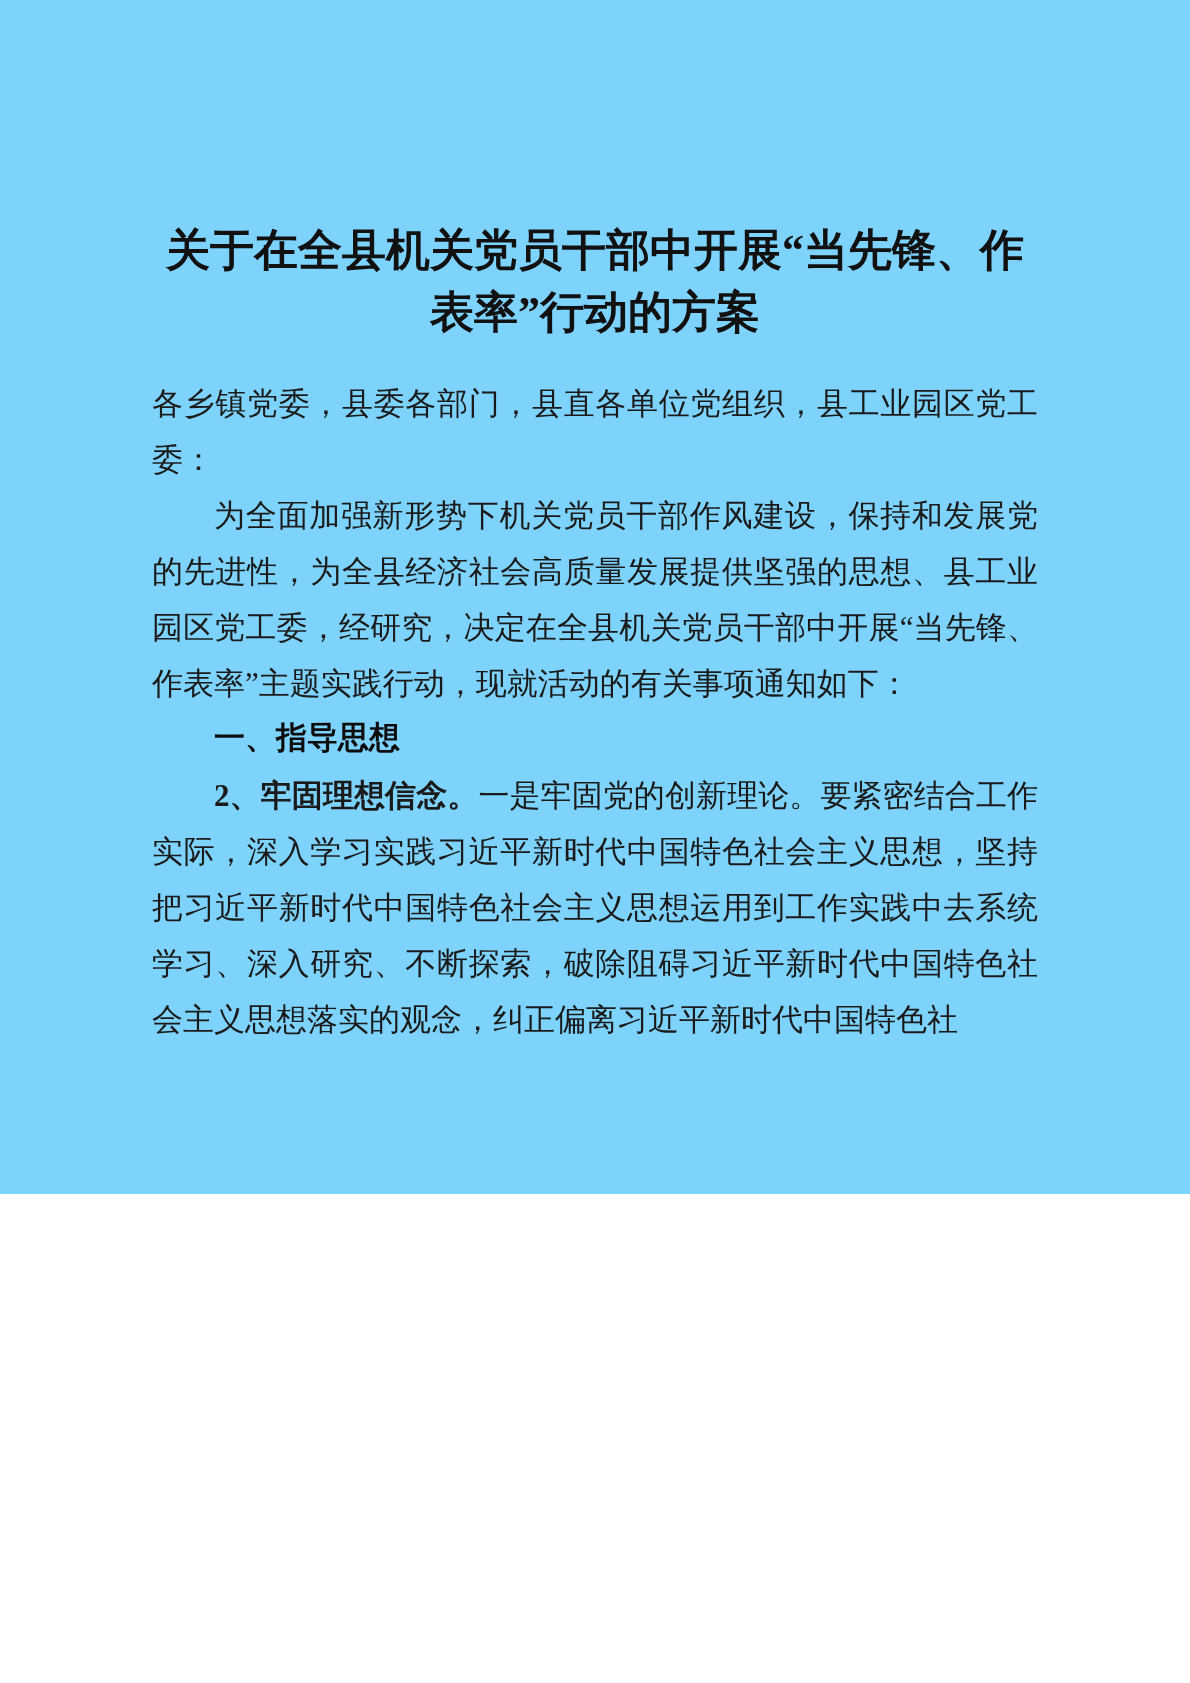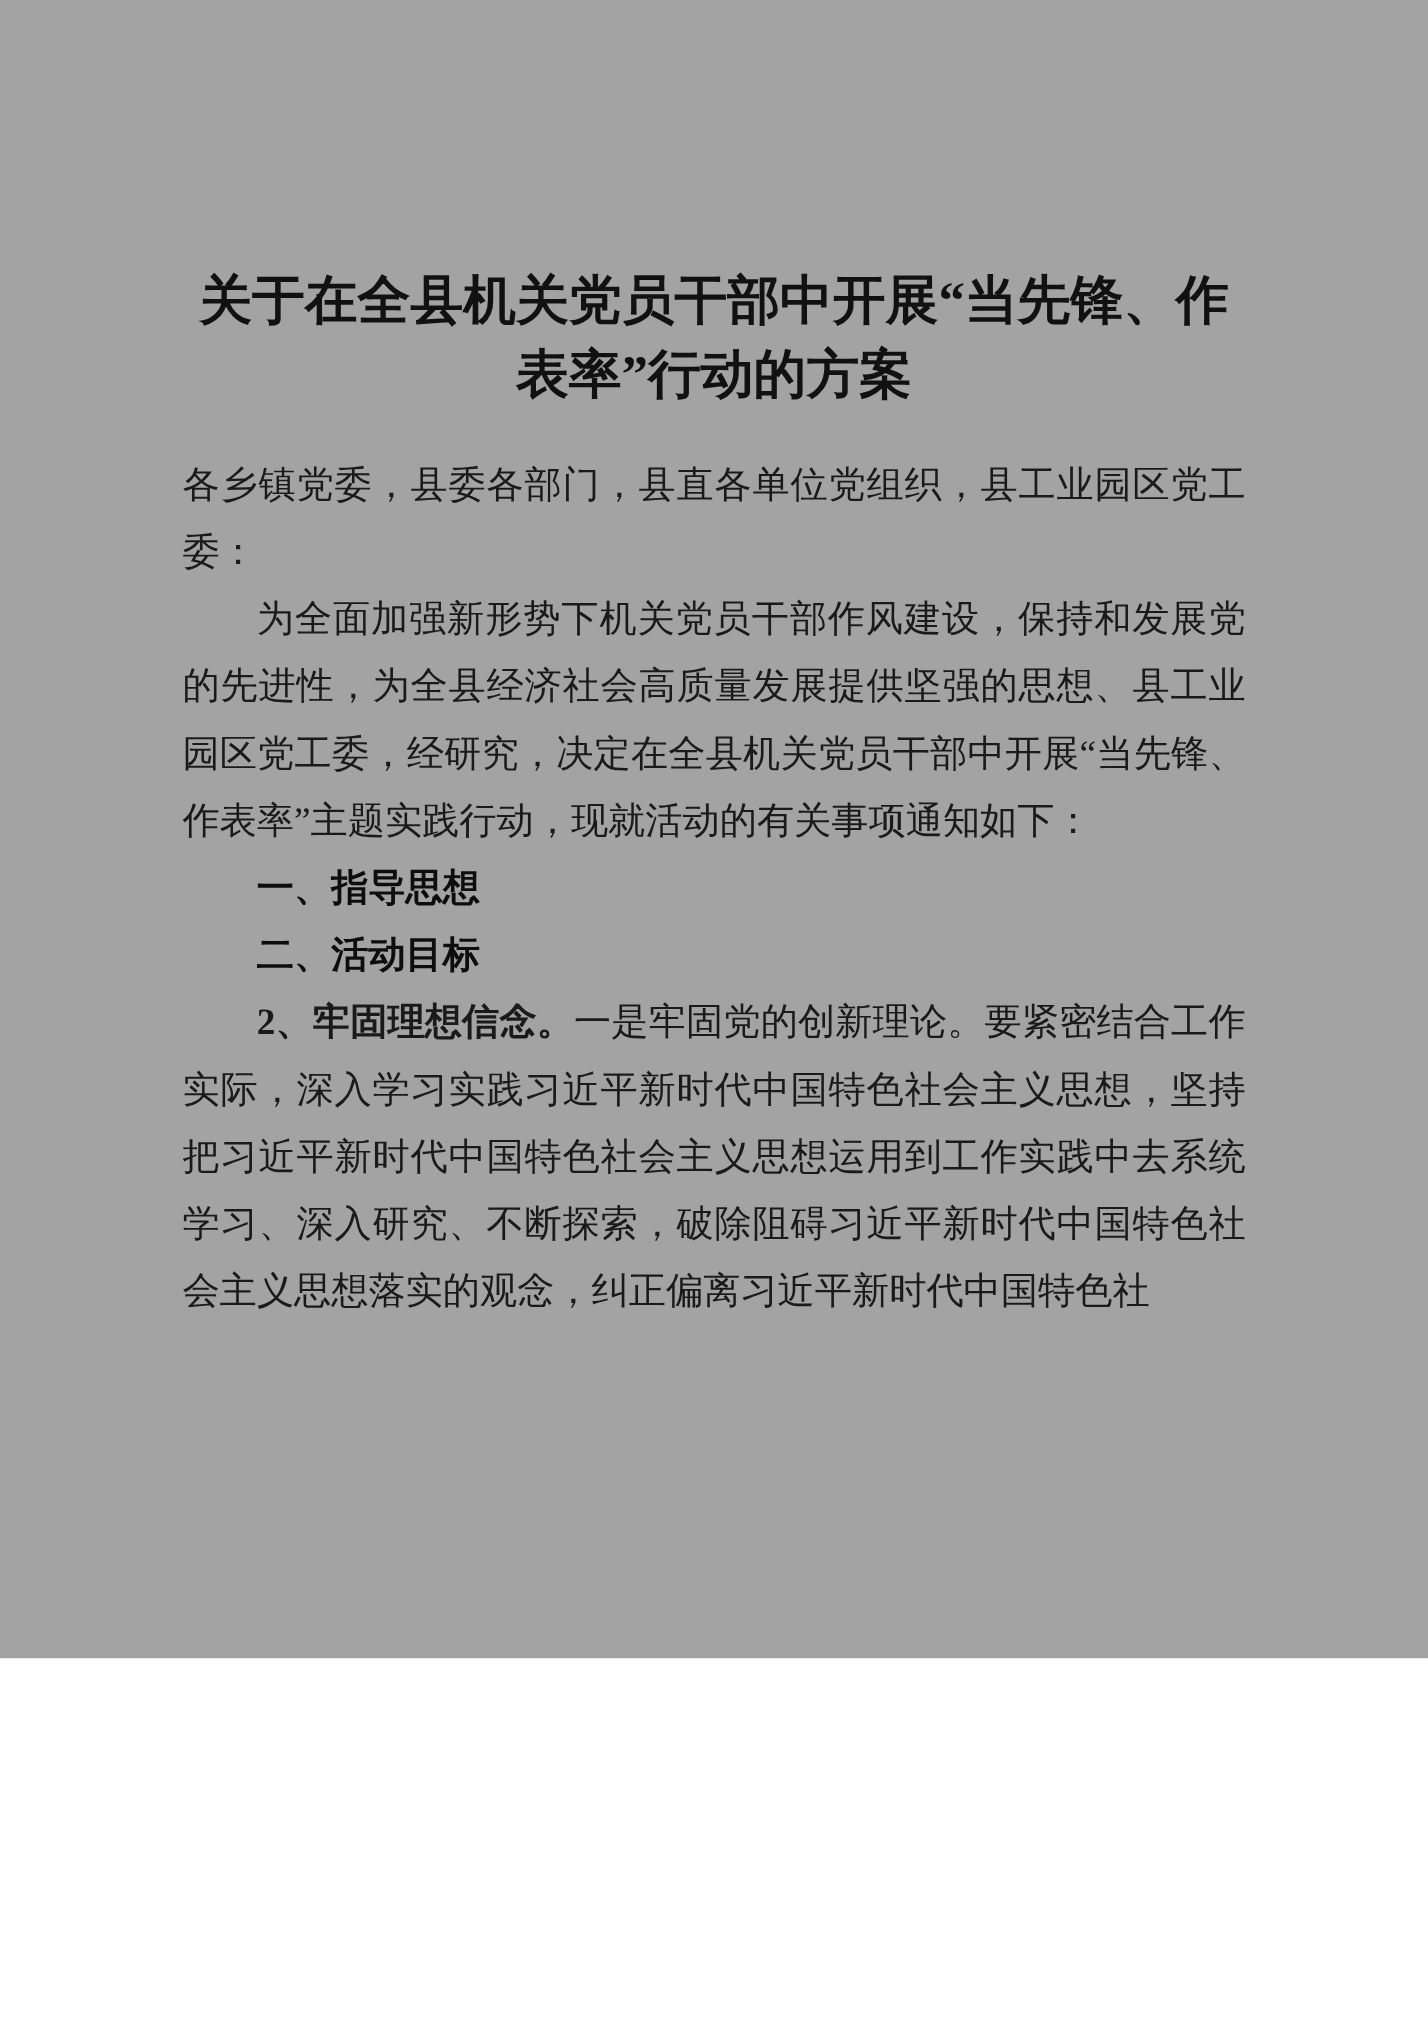--- a/index.html
+++ b/index.html
@@ -3,22 +3,22 @@
 <meta charset="utf-8">
 <style>
   html, body {
     margin: 0;
     padding: 0;
     background: #ffffff;
   }
   .page {
     position: relative;
     width: 1190px;
-    height: 1382px;
-    background: #a3a3a3;
+    height: 1194px;
+    background: #7dd3fc;
     overflow: hidden;
     color: #1a1a1a;
     font-family: "Liberation Serif", "DejaVu Serif", serif;
   }
   .doc-title {
     position: absolute;
     top: 220px;
     left: 152px;
     width: 886px;
     margin: 0;
@@ -49,21 +49,21 @@
     text-indent: 0;
     font-weight: normal;
   }
   p.body-para {
     text-indent: 2em;
     font-weight: normal;
   }
   h2.section-heading {
     text-indent: 2em;
     font-weight: bold;
-    font-family: Liberation Serif, serif;
+    font-family: Liberation Mono, monospace;
     color: #0d0d0d;
   }
   .para-lead {
     font-weight: bold;
     font-family: "Liberation Serif", "DejaVu Serif", serif;
   }
 </style>
 </head>
 <body>
 
@@ -73,18 +73,17 @@
 
   <div class="doc-content">
 
     <p class="salutation">各乡镇党委，县委各部门，县直各单位党组织，县工业园区党工委：</p>
 
     <p class="body-para">为全面加强新形势下机关党员干部作风建设，保持和发展党的先进性，为全县经济社会高质量发展提供坚强的思想、县工业园区党工委，经研究，决定在全县机关党员干部中开展“当先锋、作表率”主题实践行动，现就活动的有关事项通知如下：</p>
 
     <h2 class="section-heading">一、指导思想</h2>
 
 
-    <h2 class="section-heading">二、活动目标</h2>
 
     <p class="body-para"><span class="para-lead">2、牢固理想信念。</span><span>一是牢固党的创新理论。要紧密结合工作实际，深入学习实践习近平新时代中国特色社会主义思想，坚持把习近平新时代中国特色社会主义思想运用到工作实践中去系统学习、深入研究、不断探索，破除阻碍习近平新时代中国特色社会主义思想落实的观念，纠正偏离习近平新时代中国特色社</span></p>
 
   </div>
 </div>
 
 </body></html>

